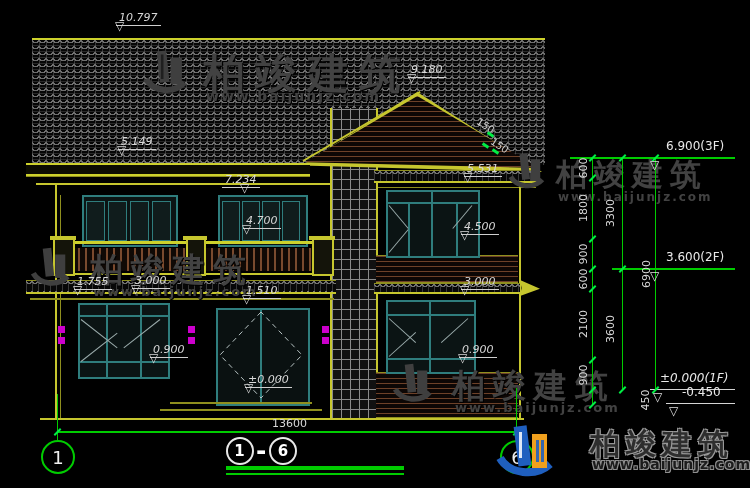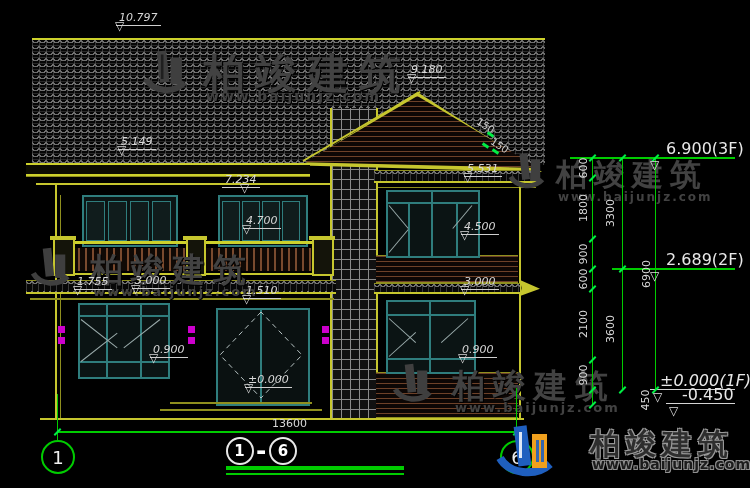--- a/index.html
+++ b/index.html
@@ -25,21 +25,21 @@
   
   .yl{position:absolute;background:#c6c62e;}
   .yl2{position:absolute;background:#8f8f1e;}
   .gl{position:absolute;background:#00cc00;}
   .wl{position:absolute;background:#d4d4d4;}
   .abs{position:absolute;}
   
   .lvl{position:absolute;color:#d8d8d8;font-size:11px;line-height:11px;white-space:nowrap;z-index:40;font-style:italic;}
   .lvl .t{display:block;padding:0 3px 2px 3px;border-bottom:1px solid #cfcfcf;}
   .lvl .v{position:absolute;top:9px;left:-1px;font-size:12px;color:#d8d8d8;}
-  .rlvl{position:absolute;color:#e8e8e8;font-size:16px;white-space:nowrap;z-index:40;}
+  .rlvl{position:absolute;color:#e8e8e8;font-size:12px;white-space:nowrap;z-index:40;}
   .tri{position:absolute;color:#e0e0e0;font-size:12px;z-index:40;}
   .rlab{position:absolute;color:#d8d8d8;font-size:11px;white-space:nowrap;
         transform:translate(-50%,-50%) rotate(-90deg);z-index:40;}
   .tick{position:absolute;width:9px;height:2px;background:#00ee44;transform:rotate(-45deg);z-index:39;}
   .dimtxt{position:absolute;color:#d8d8d8;font-size:11px;white-space:nowrap;z-index:40;}
   
   .win{position:absolute;border:2px solid #2f7d7d;background:#0b1414;}
   .win .mv{position:absolute;top:0;bottom:0;width:2px;background:#2f7d7d;}
   .win .mh{position:absolute;left:0;right:0;height:2px;background:#2f7d7d;}
   .diag{position:absolute;height:1px;background:#9aabab;transform-origin:0 50%;}
@@ -268,21 +268,21 @@
     <span class="t">±0.000</span>
       <span class="v">▽</span>
     </div>
 
   <div class="gl" style="left:570px;top:157px;width:165px;height:2px;z-index:38;"></div>
   <div class="tri" style="left:650px;top:158px;">▽</div>
   <div class="rlvl" style="left:666px;top:139px;">6.900(3F)</div>
 
   <div class="gl" style="left:612px;top:268px;width:123px;height:2px;z-index:38;"></div>
   <div class="tri" style="left:650px;top:269px;">▽</div>
-  <div class="rlvl" style="left:666px;top:250px;">2.689(2F)</div>
+  <div class="rlvl" style="left:666px;top:250px;">3.600(2F)</div>
 
   <div class="wl" style="left:650px;top:389px;width:85px;height:1px;z-index:38;"></div>
   <div class="tri" style="left:653px;top:390px;">▽</div>
   <div class="rlvl" style="left:660px;top:371px;font-style:italic;">±0.000(1F)</div>
 
   <div class="wl" style="left:666px;top:403px;width:69px;height:1px;z-index:38;"></div>
   <div class="tri" style="left:669px;top:404px;">▽</div>
   <div class="rlvl" style="left:682px;top:385px;">-0.450</div>
 
   <div class="gl" style="left:592px;top:158px;width:1px;height:247px;z-index:37;"></div>

